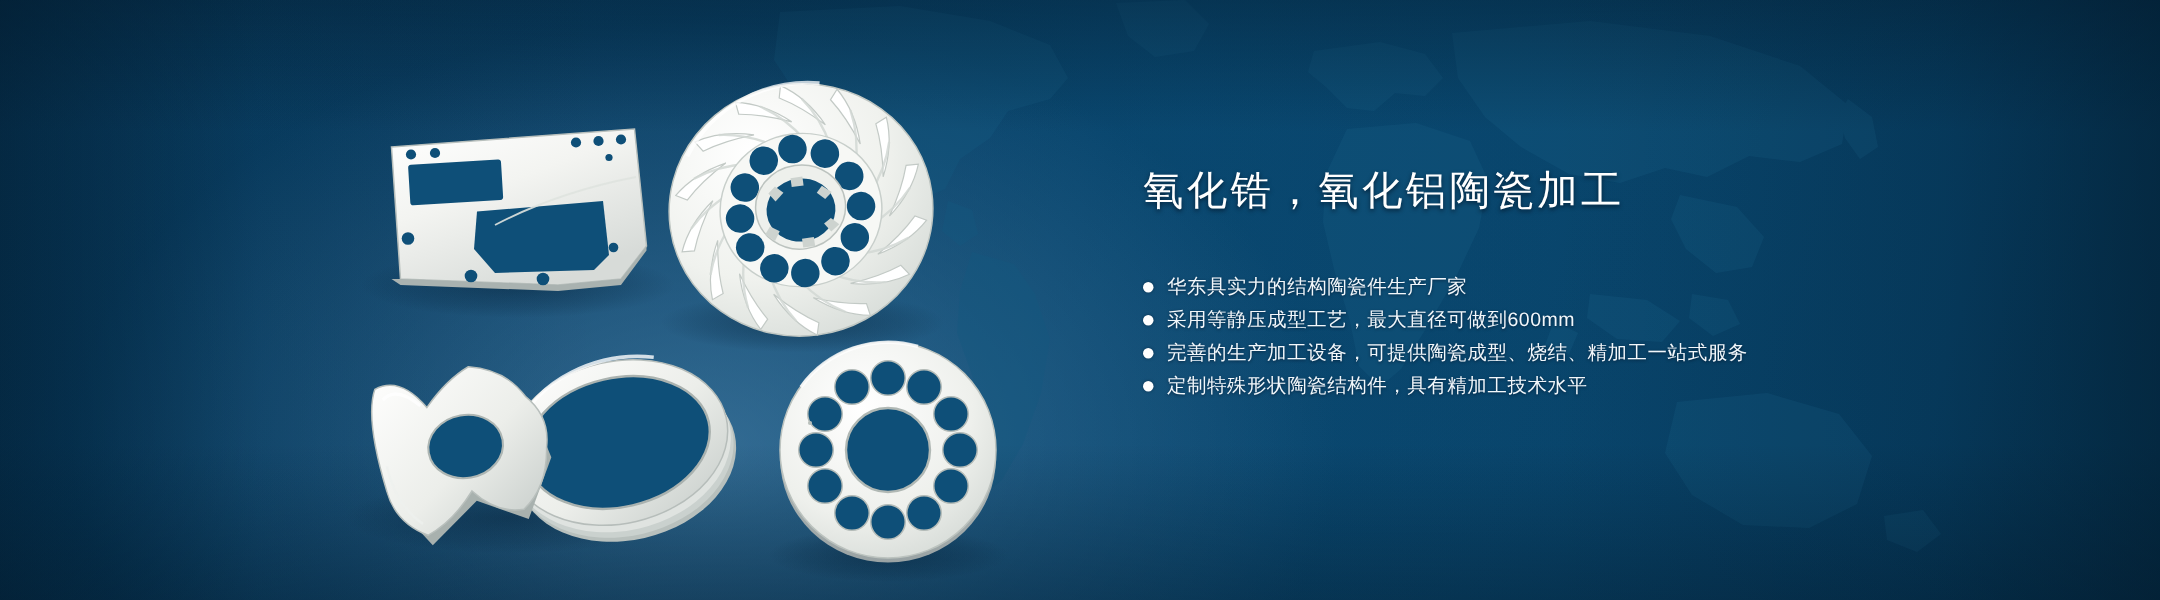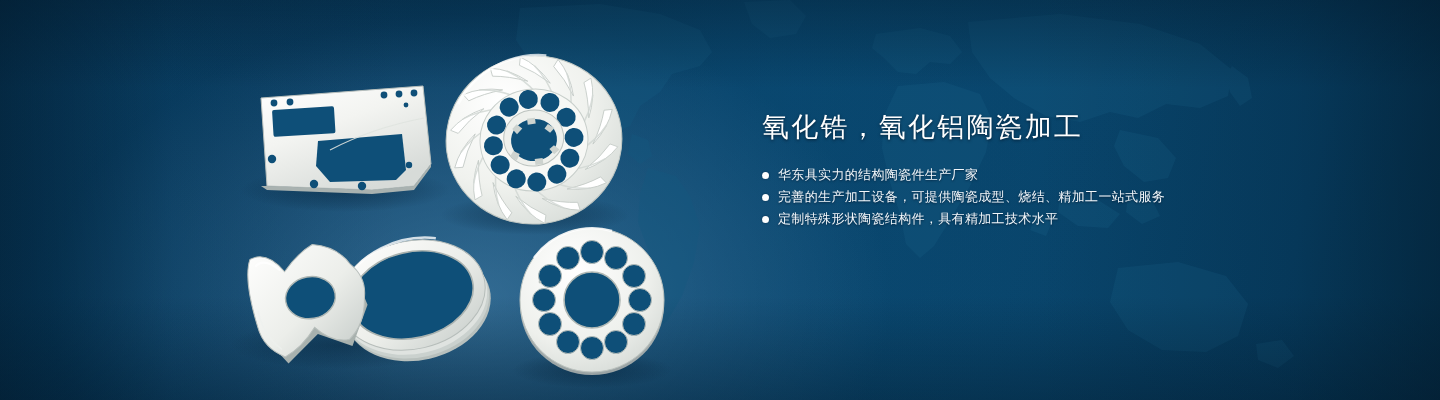--- a/index.html
+++ b/index.html
@@ -42,21 +42,21 @@
   }
   .title {
     font-size:27px;
     line-height:34px;
     color:#ffffff;
     letter-spacing:2.2px;
     font-weight:400;
     text-shadow:0 1px 3px rgba(0,10,25,0.65);
     white-space:nowrap;
   }
-  .bullets { margin-top:20px; }
+  .bullets { margin-top:36px; }
   .bullet {
     display:flex;
     align-items:center;
     height:22px;
     white-space:nowrap;
   }
   .dot {
     width:7px; height:7px;
     border-radius:50%;
     background:#ffffff;
@@ -310,20 +310,24 @@
 
     <div class="title">氧化锆，氧化铝陶瓷加工</div>
 
     <div class="bullets">
 
       <div class="bullet">
         <span class="dot"></span>
         <span class="bullet-text">华东具实力的结构陶瓷件生产厂家</span>
       </div>
 
+      <div class="bullet">
+        <span class="dot"></span>
+        <span class="bullet-text">采用等静压成型工艺，最大直径可做到600mm</span>
+      </div>
 
       <div class="bullet">
         <span class="dot"></span>
         <span class="bullet-text">完善的生产加工设备，可提供陶瓷成型、烧结、精加工一站式服务</span>
       </div>
 
       <div class="bullet">
         <span class="dot"></span>
         <span class="bullet-text">定制特殊形状陶瓷结构件，具有精加工技术水平</span>
       </div>

